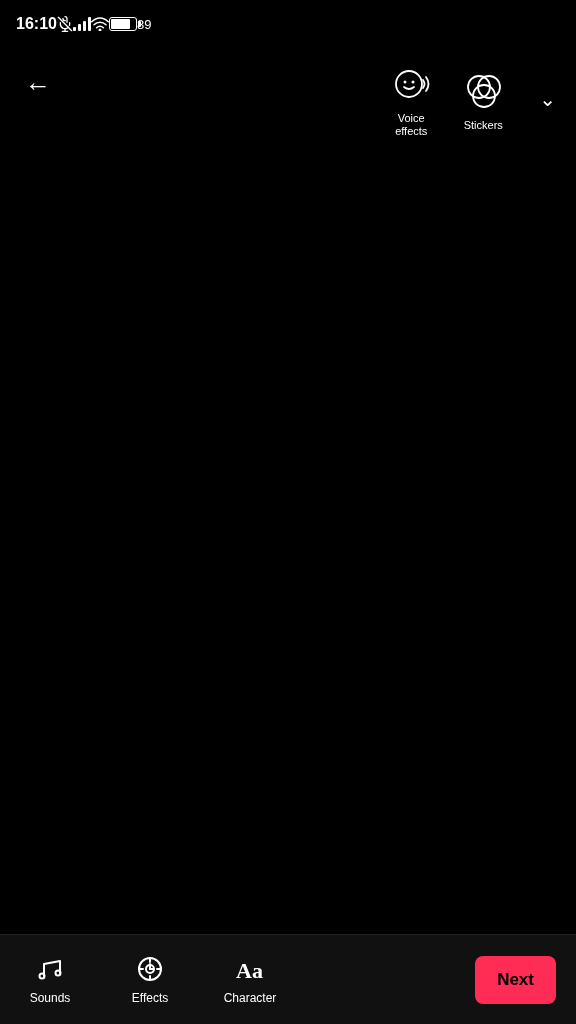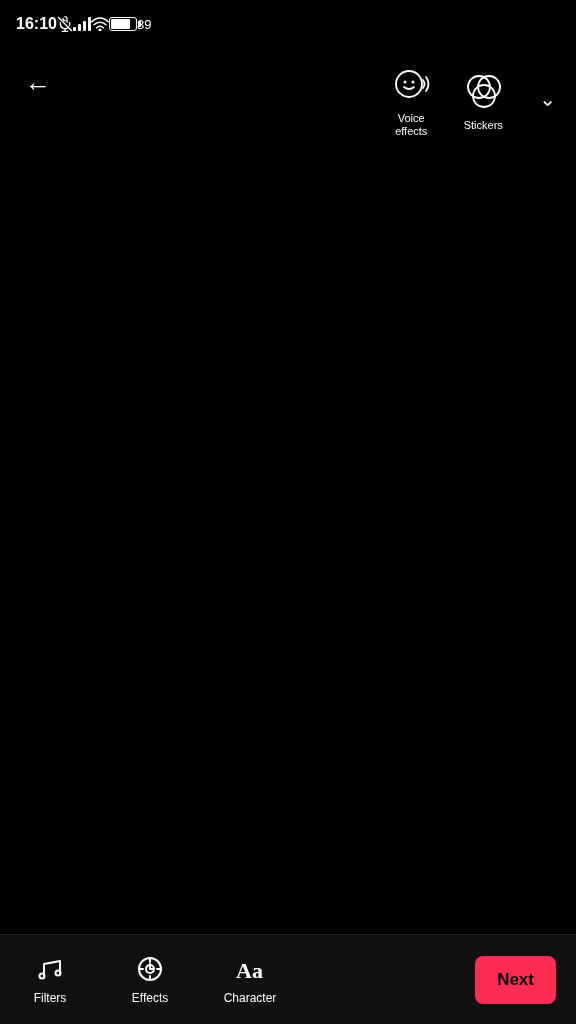--- a/index.html
+++ b/index.html
@@ -311,21 +311,21 @@
   <div class="toolbar-items">
 
     <div class="toolbar-item">
       <div class="toolbar-item-icon">
         <svg width="30" height="30" viewBox="0 0 30 30" stroke="#fff" stroke-width="2">
           <path d="M9 22V10l16-3v12"></path>
           <circle cx="7" cy="22" r="2.5"></circle>
           <circle cx="23" cy="19" r="2.5"></circle>
         </svg>
       </div>
-      <span class="toolbar-item-label">Filters</span>
+      <span class="toolbar-item-label">Sounds</span>
     </div>
 
     <div class="toolbar-item">
       <div class="toolbar-item-icon">
         <svg width="30" height="30" viewBox="0 0 30 30" stroke="#fff" stroke-width="2">
           <circle cx="15" cy="15" r="11"></circle>
           <path d="M15 4 v4 M15 22 v4 M4 15 h4 M22 15 h4"></path>
           <circle cx="15" cy="15" r="4"></circle>
 
           <line x1="15" y1="15" x2="15" y2="10"></line>

